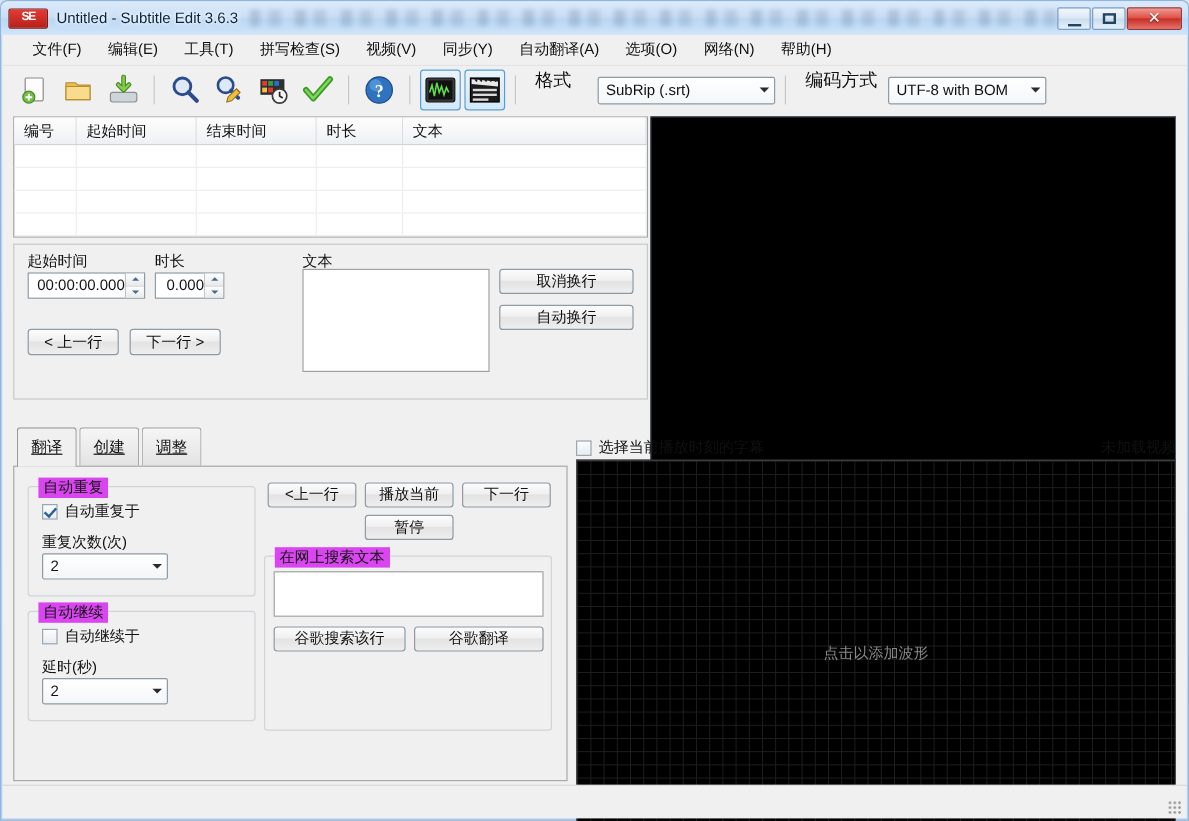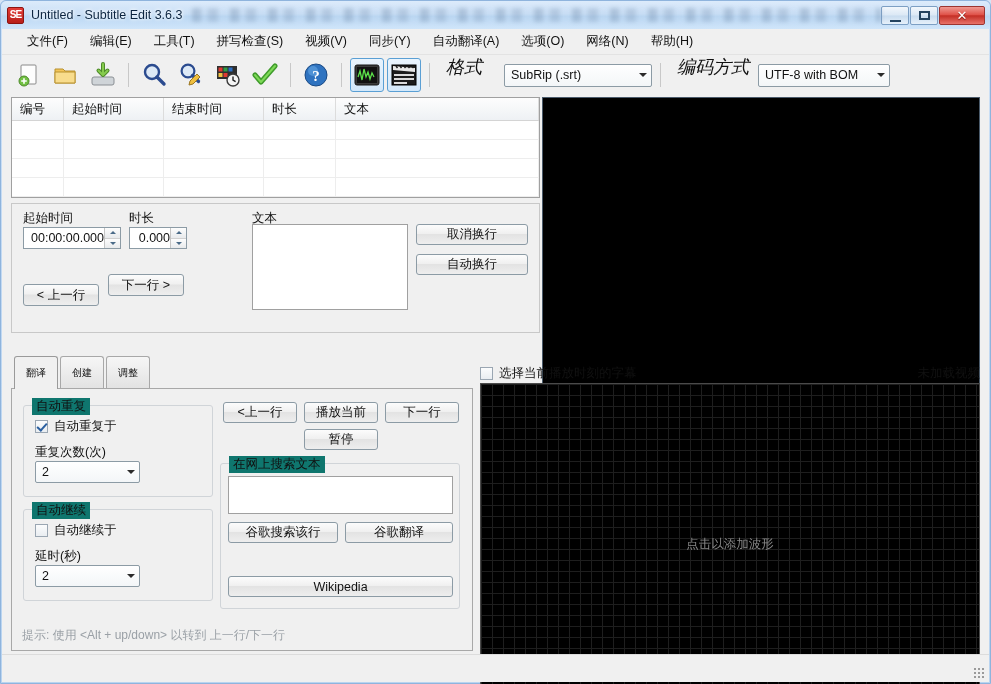--- a/index.html
+++ b/index.html
@@ -23,21 +23,21 @@
 
   
   #titlebar {
     position: absolute; left: 0; top: 0; right: 0; height: 28px;
     display: flex; align-items: center;
     padding-left: 6px;
     border-radius: 6px 6px 0 0;
     background: linear-gradient(to bottom, #dcebfb 0%, #cbe0f6 45%, #bcd8f3 55%, #cfe5fa 100%);
   }
   .se-logo {
-    width: 17px; height: 17px; margin-right: 7px;
+    width: 33px; height: 17px; margin-right: 7px;
     background: linear-gradient(to bottom,#e33b35,#b8201a);
     border: 1px solid #8d1410; border-radius: 2px;
     color: #fff; font-size: 10px; font-weight: bold;
     display: flex; align-items: center; justify-content: center;
     letter-spacing: -1px; line-height: 1;
   }
   #title-text {
     font-size: 12.5px; color: #0b2440;
     text-shadow: 0 0 3px #fff, 0 0 5px #fff;
     white-space: nowrap;
@@ -87,21 +87,21 @@
   .tbtn {
     width: 34px; height: 34px;
     display: flex; align-items: center; justify-content: center;
     border: 1px solid transparent; border-radius: 3px;
   }
   .tbtn.checked {
     border: 1px solid #5a9fd4; border-radius: 3px;
     background: linear-gradient(to bottom,#eaf4fd,#d3e8fa);
   }
   .tsep { width: 1px; height: 24px; background: #c8c8c8; margin: 0 5px; }
-  .combo-label { font-size: 18px; color: #111; margin: 0 6px 16px 8px; white-space: nowrap; font-style: italic; }
+  .combo-label { font-size: 15px; color: #111; margin: 0 6px 16px 8px; white-space: nowrap; }
   .combo {
     height: 23px; border: 1px solid #8c9ba5; border-radius: 2px;
     background: linear-gradient(to bottom,#ffffff,#f3f6f8);
     display: flex; align-items: center; padding: 0 0 0 6px;
     font-size: 12.5px; color: #111;
   }
   .combo .cval { flex: 1; white-space: nowrap; overflow: hidden; }
   .combo .carrow {
     width: 17px; height: 100%; display: flex; align-items: center; justify-content: center;
   }
@@ -196,40 +196,41 @@
   .vol-wrap { position: relative; width: 70px; height: 20px; }
   .vol-pct { position: absolute; left: 2px; top: -4px; color: #8fb6dd; font-size: 8px; }
   .vol-track { position: absolute; left: 0; top: 11px; width: 68px; height: 6px; background: #2e3a48; border: 1px solid #45556a; }
   .vol-fill { position: absolute; left: 0; top: 11px; height: 6px; background: linear-gradient(to bottom,#4da3ff,#1f69c0); border:1px solid #1a4f96; }
 
   
   #tabs-area { position: absolute; left: 9px; top: 272px; width: 462px; bottom: 3px; }
   #tabs { display: flex; align-items: flex-end; height: 22px; padding-left: 3px; }
   .tab {
     height: 20px; padding: 16px 11px;
-    display: flex; align-items: center; font-size: 10px; color: #111;
+    display: flex; align-items: center; font-size: 13px; color: #111;
     border: 1px solid #a8a8a8; border-bottom: none;
     border-radius: 3px 3px 0 0;
     background: linear-gradient(to bottom,#f6f6f6,#e2e2e2);
     margin-right: 2px;
+    text-decoration: underline;
   }
   .tab.active {
     height: 22px; background: #f0f0f0; border-color: #9a9a9a;
     font-weight: normal; position: relative; z-index: 2;
   }
   #tab-body {
     position: absolute; left: 0; right: 0; top: 21px; bottom: 0;
     border: 1px solid #a8a8a8; background: #f0f0f0;
   }
 
   .group {
     position: absolute; border: 1px solid #d0d4d8; border-radius: 3px;
   }
   .group-title {
-    position: absolute; top: -8px; left: 8px; background: #0f766e;
+    position: absolute; top: -8px; left: 8px; background: #d946ef;
     padding: 0 4px; font-size: 12.5px; color: #111;
   }
   .cb-row { display: flex; align-items: center; gap: 6px; }
   .checkbox {
     width: 13px; height: 13px; border: 1px solid #9aa6b2;
     background: linear-gradient(to bottom,#fbfcfd,#e9edf1);
     display: flex; align-items: center; justify-content: center;
   }
   .checkbox.checked::after {
     content: ""; width: 4px; height: 8px;
@@ -462,21 +463,21 @@
         <div class="sbtns">
           <div class="sbtn">
               <div class="arrow-up-s"></div>
             </div>
           <div class="sbtn">
               <div class="arrow-dn-s"></div>
             </div>
         </div>
       </div>
 
-      <div class="btn" style="position:absolute;left:11px;top:80px;width:76px;height:22px">&lt;  上一行</div>
+      <div class="btn" style="position:absolute;left:11px;top:70px;width:76px;height:22px">&lt;  上一行</div>
       <div class="btn" style="position:absolute;left:96px;top:70px;width:76px;height:22px">下一行  &gt;</div>
 
       <div class="fld-label" style="left:240px;top:6px">文本</div>
       <div id="text-box"></div>
 
       <div class="btn" style="position:absolute;left:404px;top:20px;width:112px;height:21px">取消换行</div>
       <div class="btn" style="position:absolute;left:404px;top:50px;width:112px;height:21px">自动换行</div>
     </div>
 
     <div id="video-panel">
@@ -549,24 +550,22 @@
         <div class="btn" style="position:absolute;left:211px;top:13px;width:74px;height:21px">&lt;上一行</div>
         <div class="btn" style="position:absolute;left:292px;top:13px;width:74px;height:21px">播放当前</div>
         <div class="btn" style="position:absolute;left:373px;top:13px;width:74px;height:21px">下一行</div>
         <div class="btn" style="position:absolute;left:292px;top:40px;width:74px;height:21px">暂停</div>
 
         <div class="group" style="left:208px;top:74px;width:240px;height:146px">
           <div class="group-title">在网上搜索文本</div>
           <div style="position:absolute;left:7px;top:12px;width:225px;height:38px;background:#fff;border:1px solid #a0a0a0"></div>
           <div class="btn" style="position:absolute;left:7px;top:58px;width:110px;height:21px">谷歌搜索该行</div>
           <div class="btn" style="position:absolute;left:124px;top:58px;width:108px;height:21px">谷歌翻译</div>
-          <div class="btn" style="position:absolute;left:7px;top:112px;width:225px;height:21px">Wikipedia</div>
-        </div>
-
-        <div id="hint">提示: 使用 &lt;Alt + up/down&gt; 以转到 上一行/下一行</div>
+        </div>
+
       </div>
     </div>
 
     <div id="wave-header">
       <div class="cb-row">
         <div class="checkbox"></div>
         <div class="cb-label">选择当前播放时刻的字幕</div>
       </div>
       <div style="flex:1"></div>
       <div class="cb-label">未加载视频</div>

